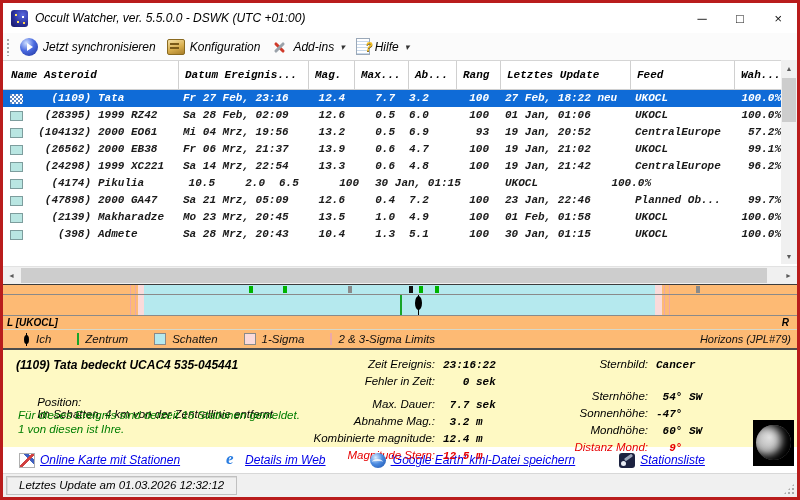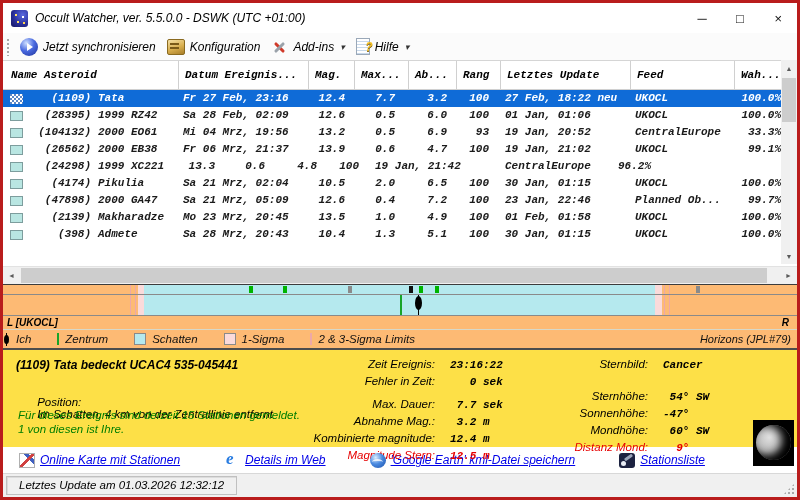--- a/index.html
+++ b/index.html
@@ -54,21 +54,21 @@
     font-family:"Liberation Mono","DejaVu Sans Mono",monospace;font-size:11px;font-weight:bold;color:#1a1a1a;}
   .trow.selected{background:#0f6bd7;color:#fff;}
   .c{box-sizing:border-box;white-space:pre;overflow:hidden;flex:0 0 auto;}
   .c-icon{flex:0 0 26px;display:flex;align-items:center;justify-content:center;height:100%;}
   .row-icon{width:13px;height:10px;background:#b9e6e2;border:1px solid #7d9d9d;box-sizing:border-box;}
   .trow.selected .row-icon{border:none;background:repeating-conic-gradient(#ffffff 0% 25%,#5b87c5 0% 50%);
     background-size:4px 4px;}
   .w-name{flex-basis:150px;} .w-datum{flex-basis:130px;padding-left:4px;}
   .w-mag{flex-basis:46px;text-align:right;padding-right:10px;}
   .w-max{flex-basis:54px;text-align:right;padding-right:14px;}
-  .w-ab{flex-basis:48px;text-align:right;padding-right:10px;}
+  .w-ab{flex-basis:48px;padding-right:10px;}
   .w-rang{flex-basis:44px;text-align:right;padding-right:12px;}
   .w-upd{flex-basis:130px;padding-left:4px;}
   .w-feed{flex-basis:104px;padding-left:4px;}
   .w-wah{flex-basis:52px;text-align:right;padding-right:6px;}
   .h-name{flex-basis:176px;} .h-datum{flex-basis:130px;} .h-mag{flex-basis:46px;}
   .h-max{flex-basis:54px;} .h-ab{flex-basis:48px;} .h-rang{flex-basis:44px;}
   .h-upd{flex-basis:130px;} .h-feed{flex-basis:104px;} .h-wah{flex-basis:52px;border-right:none;}
   .rnum{display:inline-block;width:62px;text-align:right;}
   .rname{margin-left:7px;}
   
@@ -90,42 +90,42 @@
   .sigma-line{position:absolute;top:0;bottom:0;width:1px;background:#eda8a8;}
   .tick-sep{position:absolute;left:0;right:0;top:9px;height:1px;background:#8a8a8a;}
   .tick{position:absolute;top:1px;width:4px;height:7px;}
   .center-line{position:absolute;top:10px;bottom:0;width:2px;background:#18a428;}
   .pin{position:absolute;top:10px;bottom:0;width:9px;margin-left:-4px;}
   .pin::before{content:"";position:absolute;left:4px;top:0;bottom:0;width:1px;background:#000;}
   .pin::after{content:"";position:absolute;left:1px;top:1px;width:7px;height:14px;background:#000;border-radius:50%;}
   .strip-lrow{height:13px;display:flex;align-items:center;font-size:10px;font-weight:bold;
     padding:0 8px 0 4px;border-bottom:1px solid #d8d8c8;}
   .strip-lrow .right{margin-left:auto;}
-  .strip-legend{height:18px;display:flex;align-items:center;font-size:11.5px;padding-left:0;color:#111;}
+  .strip-legend{height:18px;display:flex;align-items:center;font-size:11.5px;padding-left:20px;color:#111;}
   .leg-item{display:flex;align-items:center;gap:6px;margin-right:26px;}
   .leg-pin{width:7px;height:13px;position:relative;}
   .leg-pin::before{content:"";position:absolute;left:3px;top:0;bottom:0;width:1px;background:#000;}
   .leg-pin::after{content:"";position:absolute;left:1px;top:2px;width:5px;height:9px;background:#000;border-radius:50%;}
   .leg-gline{width:2px;height:12px;background:#18a428;}
   .leg-box{width:12px;height:12px;border:1px solid #8a8a8a;box-sizing:border-box;}
   .leg-box.cyan{background:#b5e9ee;} .leg-box.pink{background:#fadada;}
   .leg-pline{width:2px;height:12px;background:#eda8a8;}
   .leg-right{margin-left:auto;margin-right:6px;font-size:11px;}
   
-  .details{flex:1 1 auto;position:relative;background:#fde047;font-size:11.5px;}
+  .details{flex:1 1 auto;position:relative;background:#fef9c3;font-size:11.5px;}
   .d-title{position:absolute;left:13px;top:8px;font-size:12px;font-weight:bold;}
   .d-pos{position:absolute;left:15px;top:34px;white-space:pre;}
   .d-pos .lab{margin-right:10px;}
   .d-green{position:absolute;left:15px;top:58px;color:#007d00;line-height:14px;}
   .col-mid{position:absolute;left:270px;top:6px;width:262px;}
   .col-right{position:absolute;left:538px;top:6px;width:250px;}
   .detail-row{display:flex;align-items:baseline;line-height:16px;}
   .detail-row .dl{flex:0 0 162px;text-align:right;}
   .col-right .detail-row .dl{flex:0 0 107px;}
-  .detail-row .dv{margin-left:15px;font-family:"Liberation Mono","DejaVu Sans Mono",monospace;
+  .detail-row .dv{margin-left:8px;font-family:"Liberation Mono","DejaVu Sans Mono",monospace;
     font-size:11px;font-weight:bold;white-space:pre;}
   .detail-row.red{color:#e60000;}
   .col-mid .gap{margin-top:6px;}
   .col-right .gap{margin-top:15px;}
   
   .links{height:26px;flex:0 0 26px;display:flex;align-items:center;background:#fff;padding-left:16px;}
   .link{display:flex;align-items:center;gap:5px;font-size:12px;}
   .link a{color:#0000e8;text-decoration:underline;cursor:pointer;}
   .link+.link{margin-left:44px;}
   .link-icon{width:16px;height:15px;position:relative;flex:0 0 16px;}
@@ -241,55 +241,55 @@
           <span class="row-icon"></span>
         </span>
         <span class="c w-name"><span class="rnum">(104132)</span><span class="rname">2000 EO61</span></span>
         <span class="c w-datum">Mi 04 Mrz, 19:56</span>
         <span class="c w-mag">13.2</span>
         <span class="c w-max">0.5</span>
         <span class="c w-ab">6.9</span>
         <span class="c w-rang">93</span>
         <span class="c w-upd">19 Jan, 20:52</span>
         <span class="c w-feed">CentralEurope</span>
-        <span class="c w-wah">33.3%</span>
+        <span class="c w-wah">57.2%</span>
       </div>
       <div class="trow">
         <span class="c-icon">
           <span class="row-icon"></span>
         </span>
         <span class="c w-name"><span class="rnum">(26562)</span><span class="rname">2000 EB38</span></span>
         <span class="c w-datum">Fr 06 Mrz, 21:37</span>
         <span class="c w-mag">13.9</span>
         <span class="c w-max">0.6</span>
         <span class="c w-ab">4.7</span>
         <span class="c w-rang">100</span>
         <span class="c w-upd">19 Jan, 21:02</span>
         <span class="c w-feed">UKOCL</span>
         <span class="c w-wah">99.1%</span>
       </div>
       <div class="trow">
         <span class="c-icon">
           <span class="row-icon"></span>
         </span>
         <span class="c w-name"><span class="rnum">(24298)</span><span class="rname">1999 XC221</span></span>
+        <span class="c w-datum">Sa 14 Mrz, 22:54</span>
         <span class="c w-mag">13.3</span>
         <span class="c w-max">0.6</span>
         <span class="c w-ab">4.8</span>
         <span class="c w-rang">100</span>
         <span class="c w-upd">19 Jan, 21:42</span>
         <span class="c w-feed">CentralEurope</span>
         <span class="c w-wah">96.2%</span>
       </div>
       <div class="trow">
         <span class="c-icon">
           <span class="row-icon"></span>
         </span>
         <span class="c w-name"><span class="rnum">(4174)</span><span class="rname">Pikulia</span></span>
-        <span class="c w-datum">Sa 21 Mrz, 02:04</span>
         <span class="c w-mag">10.5</span>
         <span class="c w-max">2.0</span>
         <span class="c w-ab">6.5</span>
         <span class="c w-rang">100</span>
         <span class="c w-upd">30 Jan, 01:15</span>
         <span class="c w-feed">UKOCL</span>
         <span class="c w-wah">100.0%</span>
       </div>
       <div class="trow">
         <span class="c-icon">

